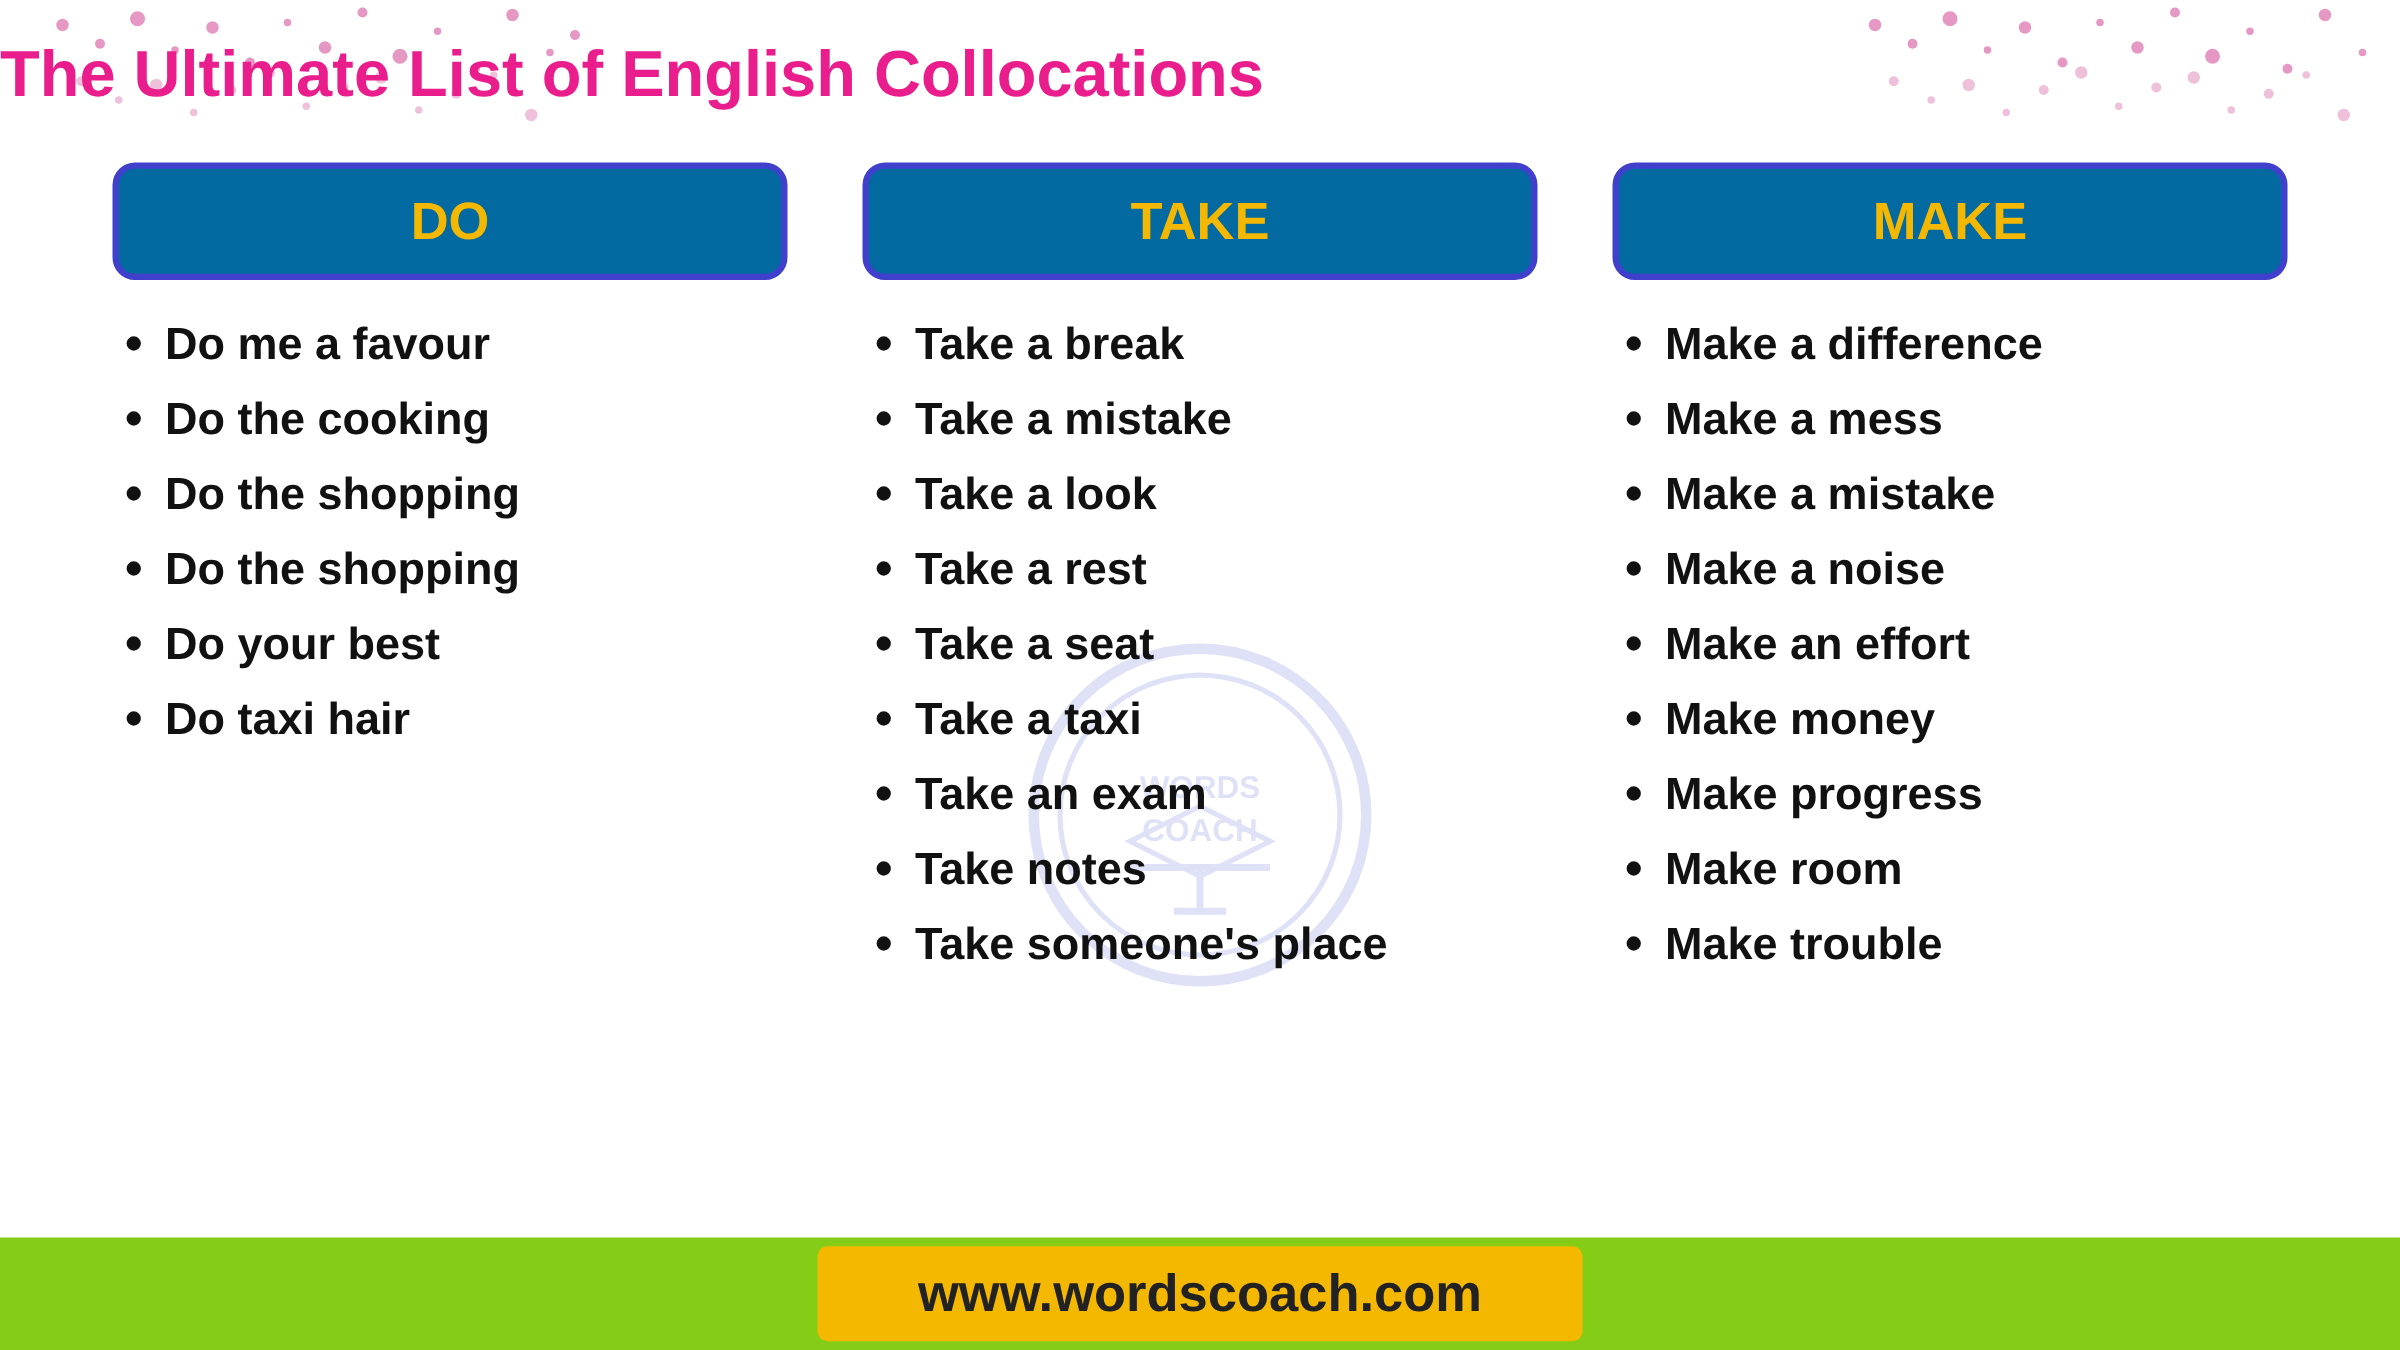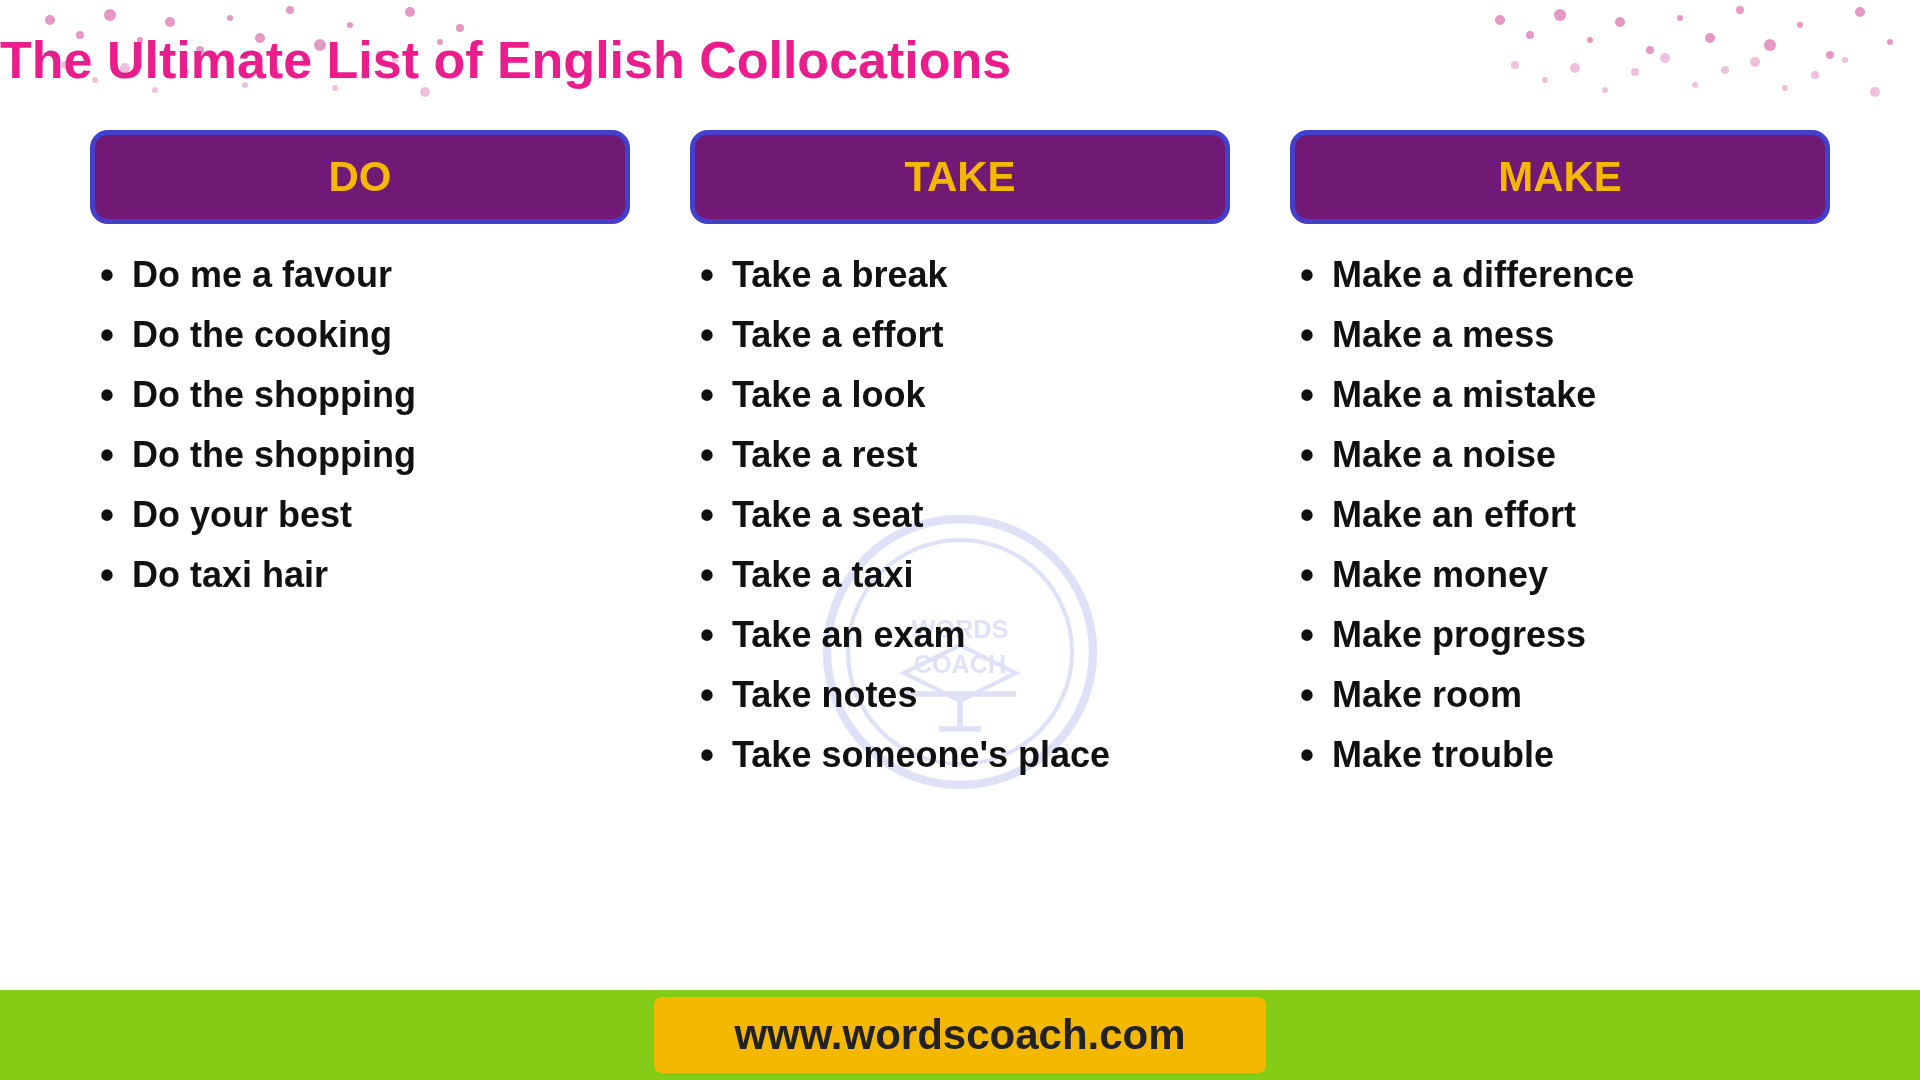--- a/index.html
+++ b/index.html
@@ -41,21 +41,21 @@
       width: 30%;
       position: relative;
     }
 
     .column-header {
       border: 5px solid #4040cc;
       border-radius: 18px;
       text-align: center;
       padding: 18px 0;
       margin-bottom: 30px;
-      background: #701a75;
+      background: #0369a1;
     }
 
     .column-header span {
       font-size: 42px;
       font-weight: 900;
       color: #f5b800;
     }
 
     .column-list {
       list-style: none;
@@ -250,21 +250,21 @@
 
   <div class="column">
     <div class="column-header">
       <span>TAKE</span>
     </div>
     <ul class="column-list">
       <li>
           <span>Take a break</span>
         </li>
       <li>
-          <span>Take a effort</span>
+          <span>Take a mistake</span>
         </li>
       <li>
           <span>Take a look</span>
         </li>
       <li>
           <span>Take a rest</span>
         </li>
       <li>
           <span>Take a seat</span>
         </li>

